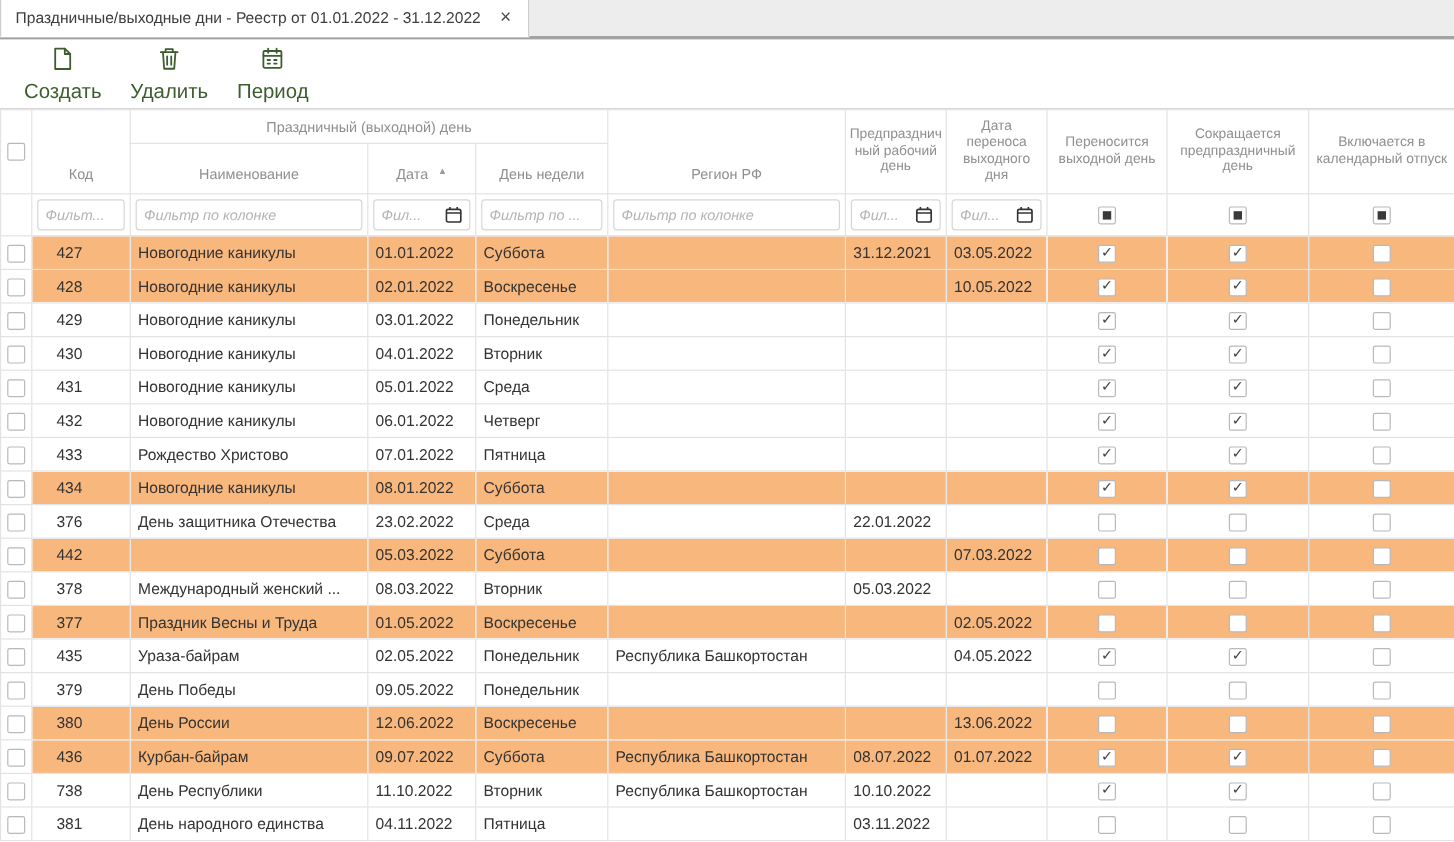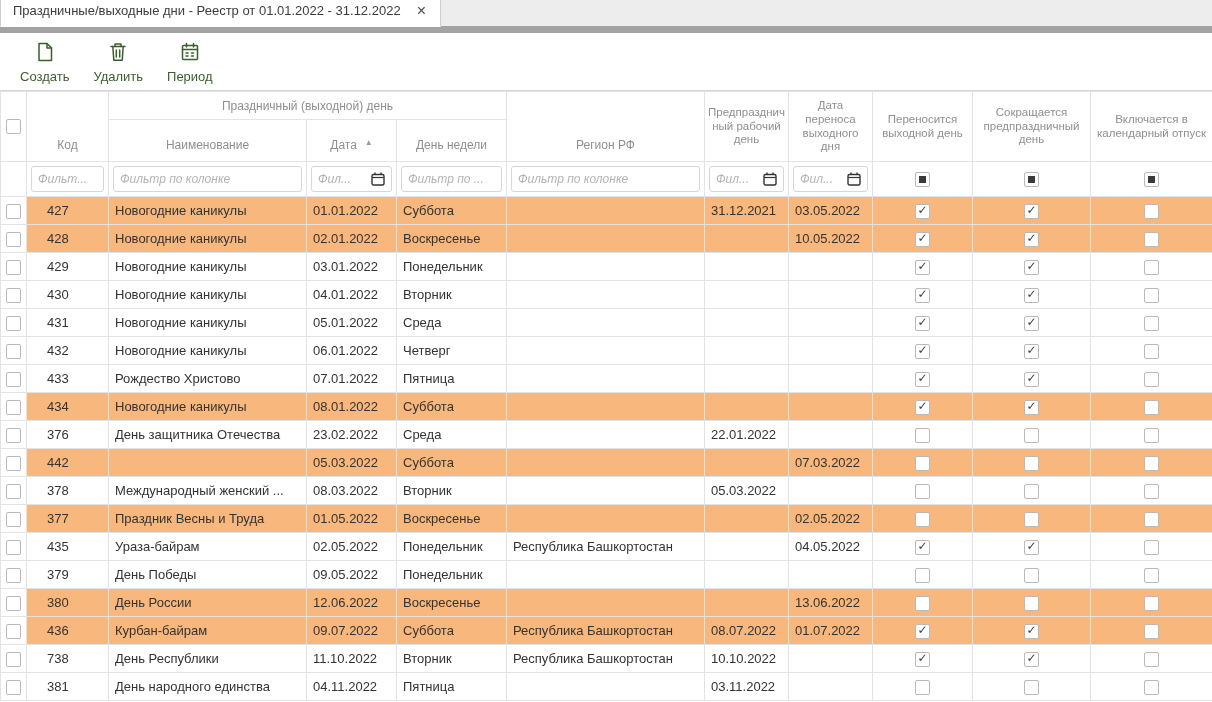--- a/index.html
+++ b/index.html
@@ -1,32 +1,32 @@
 <!DOCTYPE html>
 <html style="--weekend-row: #f8b77d; --accent-green: #3c5e2e;"><head>
 <meta charset="utf-8">
 <style>
   *{box-sizing:border-box;margin:0;padding:0}
   html,body{width:1212px;height:702px;overflow:hidden;background:#fff;
     font-family:"Liberation Sans","DejaVu Sans",sans-serif;color:#3a3a3a}
 
   
-  .tabbar{height:33px;background:#ededed;border-bottom:7px solid #a3a3a3;
+  .tabbar{height:33px;background:#ededed;border-bottom:3px solid #a3a3a3;
     display:flex;align-items:flex-end;padding-left:0}
   .tab{height:33px;margin-bottom:-1px;background:#fff;
     border:1px solid #cdcdcd;border-bottom:1px solid #fff;
     display:flex;align-items:center;gap:14px;padding:0 12px;
     font-size:13px;color:#3d3d3d;cursor:pointer;white-space:nowrap}
   .tab-close{font-size:16px;line-height:1;color:#4a4a4a;cursor:pointer;padding:0 2px}
 
   
   .toolbar{height:57px;background:#fff;display:flex;align-items:center;
     gap:24px;padding:2px 0 0 20px}
   .tbtn{display:flex;flex-direction:column;align-items:center;gap:2px;cursor:pointer}
-  .tbtn .lbl{font-size:13px;color:var(--accent-green,#3c5e2e);white-space:nowrap}
+  .tbtn .lbl{font-size:17px;color:var(--accent-green,#3c5e2e);white-space:nowrap}
   .icon-stroke{fill:none;stroke:var(--accent-green,#3c5e2e);stroke-width:1.5;stroke-linejoin:round;stroke-linecap:round}
   .icon-fill{fill:var(--accent-green,#3c5e2e);stroke:none}
 
   
   .grid{border-top:1px solid #d6d6d6}
   table{border-collapse:collapse;table-layout:fixed;width:1212px}
   th,td{border:1px solid #e3e3e3;overflow:hidden;white-space:nowrap}
   thead th{font-weight:normal;color:#8f8f8f;font-size:12px;background:#fff;
     text-align:center;vertical-align:middle}
   .h-group th{height:28px}

